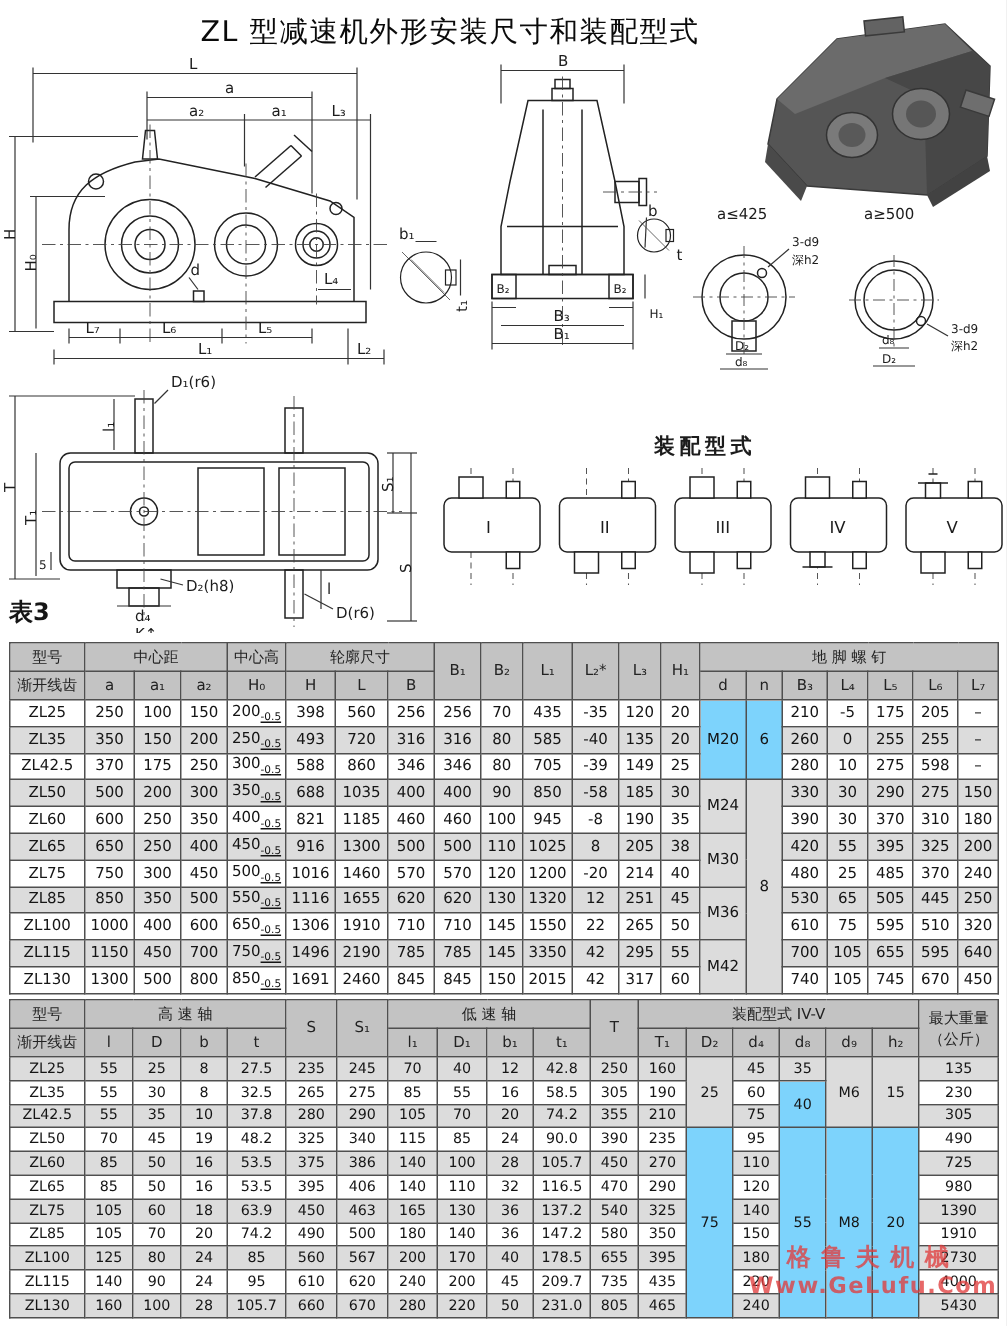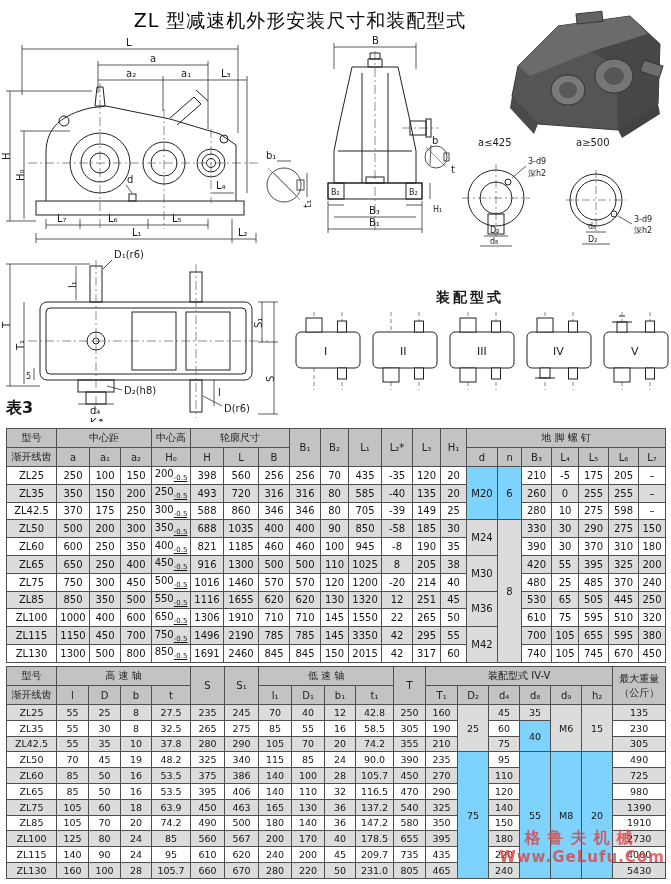--- a/index.html
+++ b/index.html
@@ -657,21 +657,21 @@
           <td>145</td>
           <td>3350</td>
           <td>42</td>
           <td>295</td>
           <td>55</td>
           <td rowspan="2" class="merged">M42</td>
           <td>700</td>
           <td>105</td>
           <td>655</td>
           <td>595</td>
-          <td>380</td>
+          <td>640</td>
         </tr>
         <tr>
           <td>ZL130</td>
           <td>1300</td>
           <td>500</td>
           <td>800</td>
           <td>850<sub>-0.5</sub></td>
           <td>1691</td>
           <td>2460</td>
           <td>845</td>

